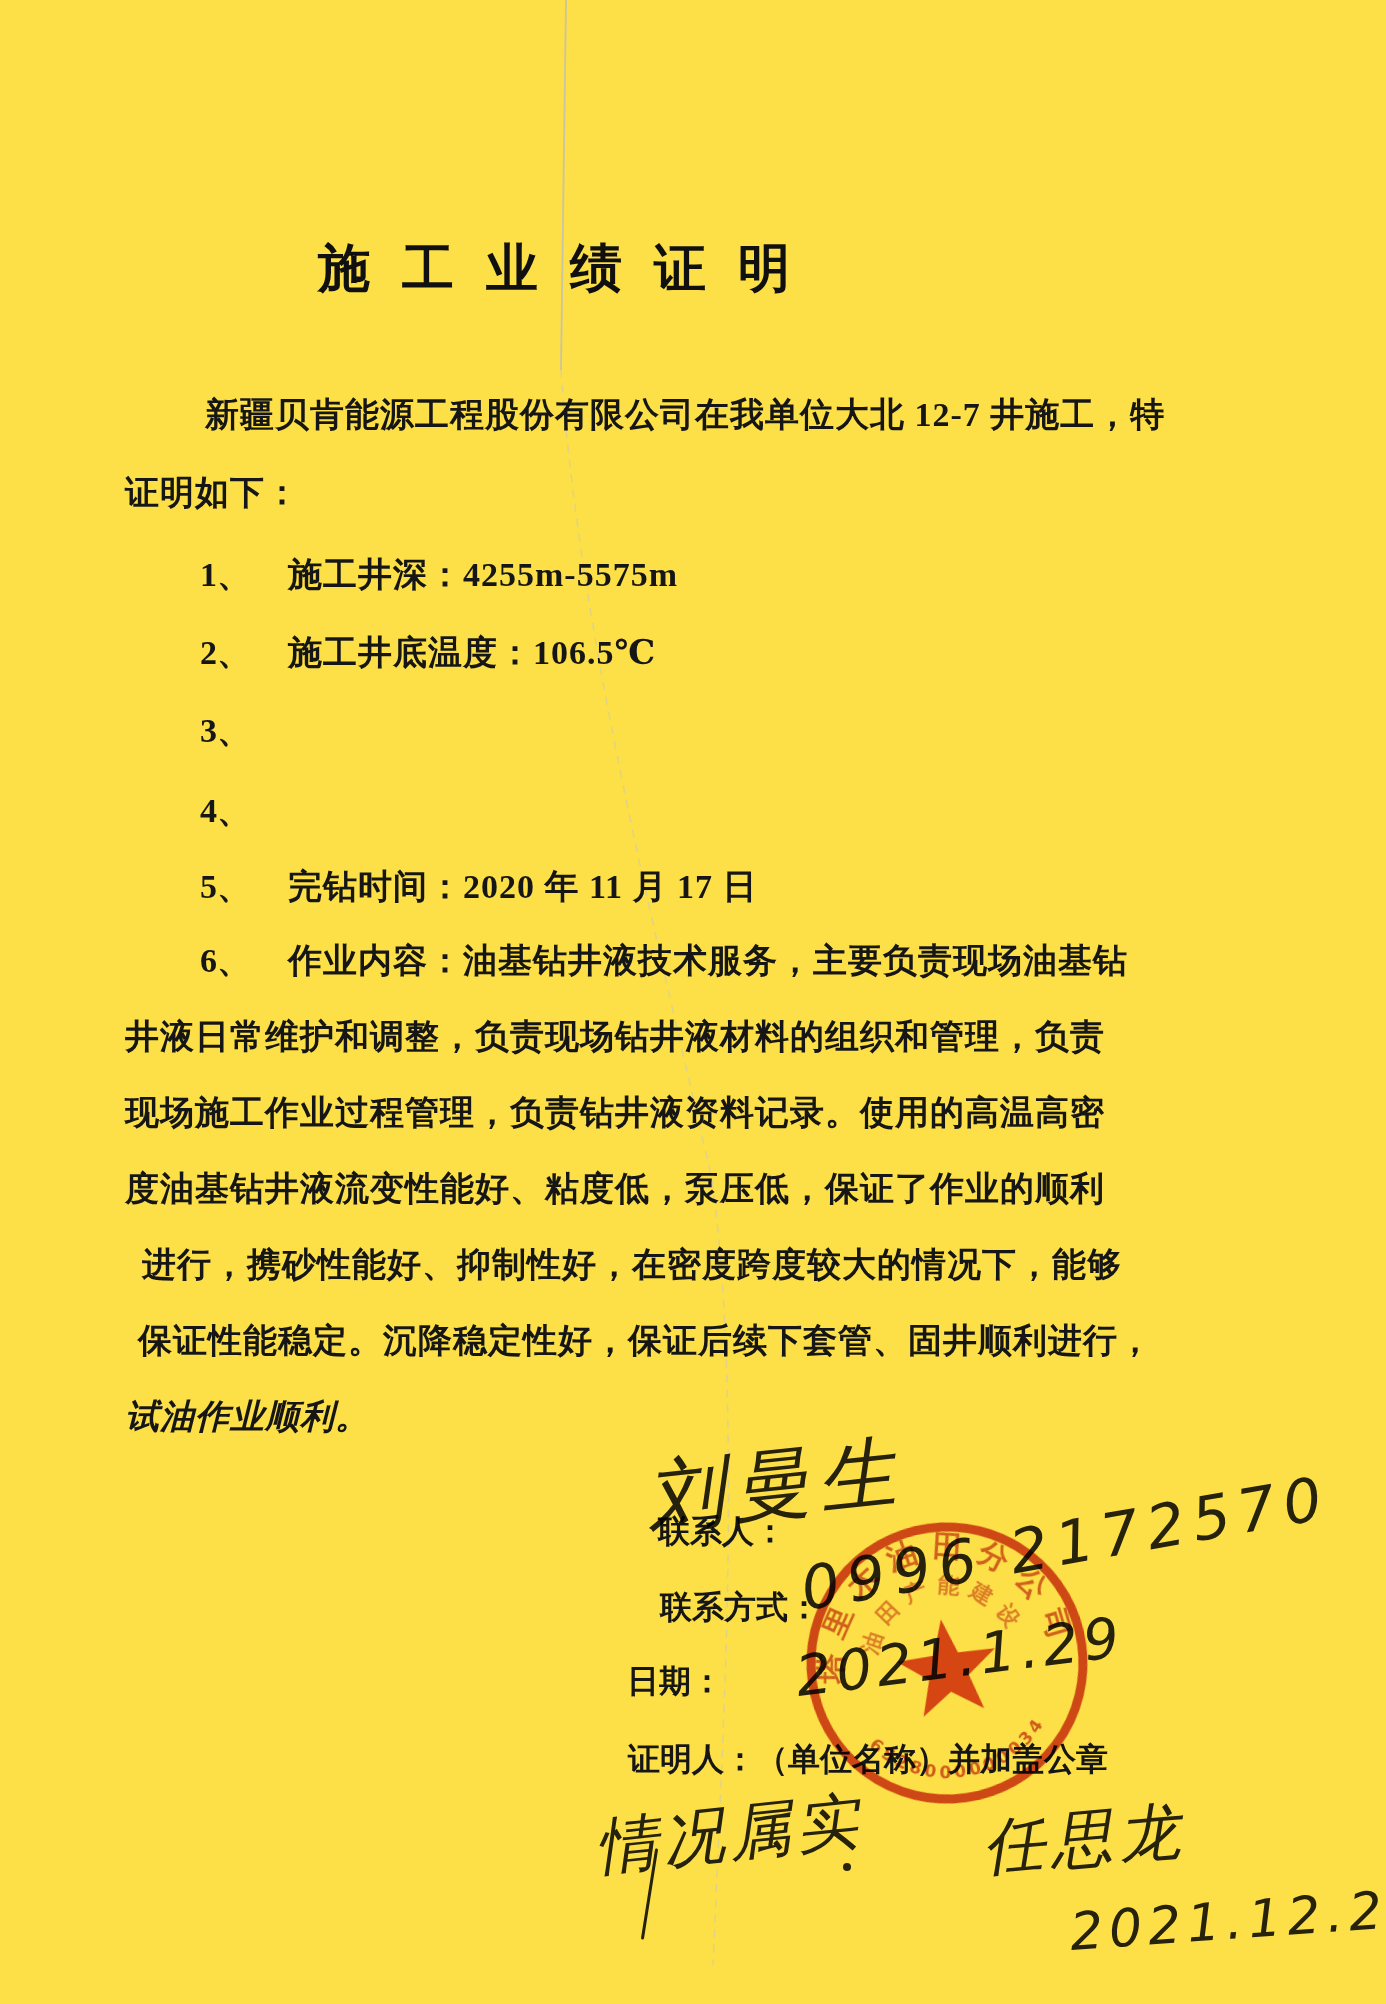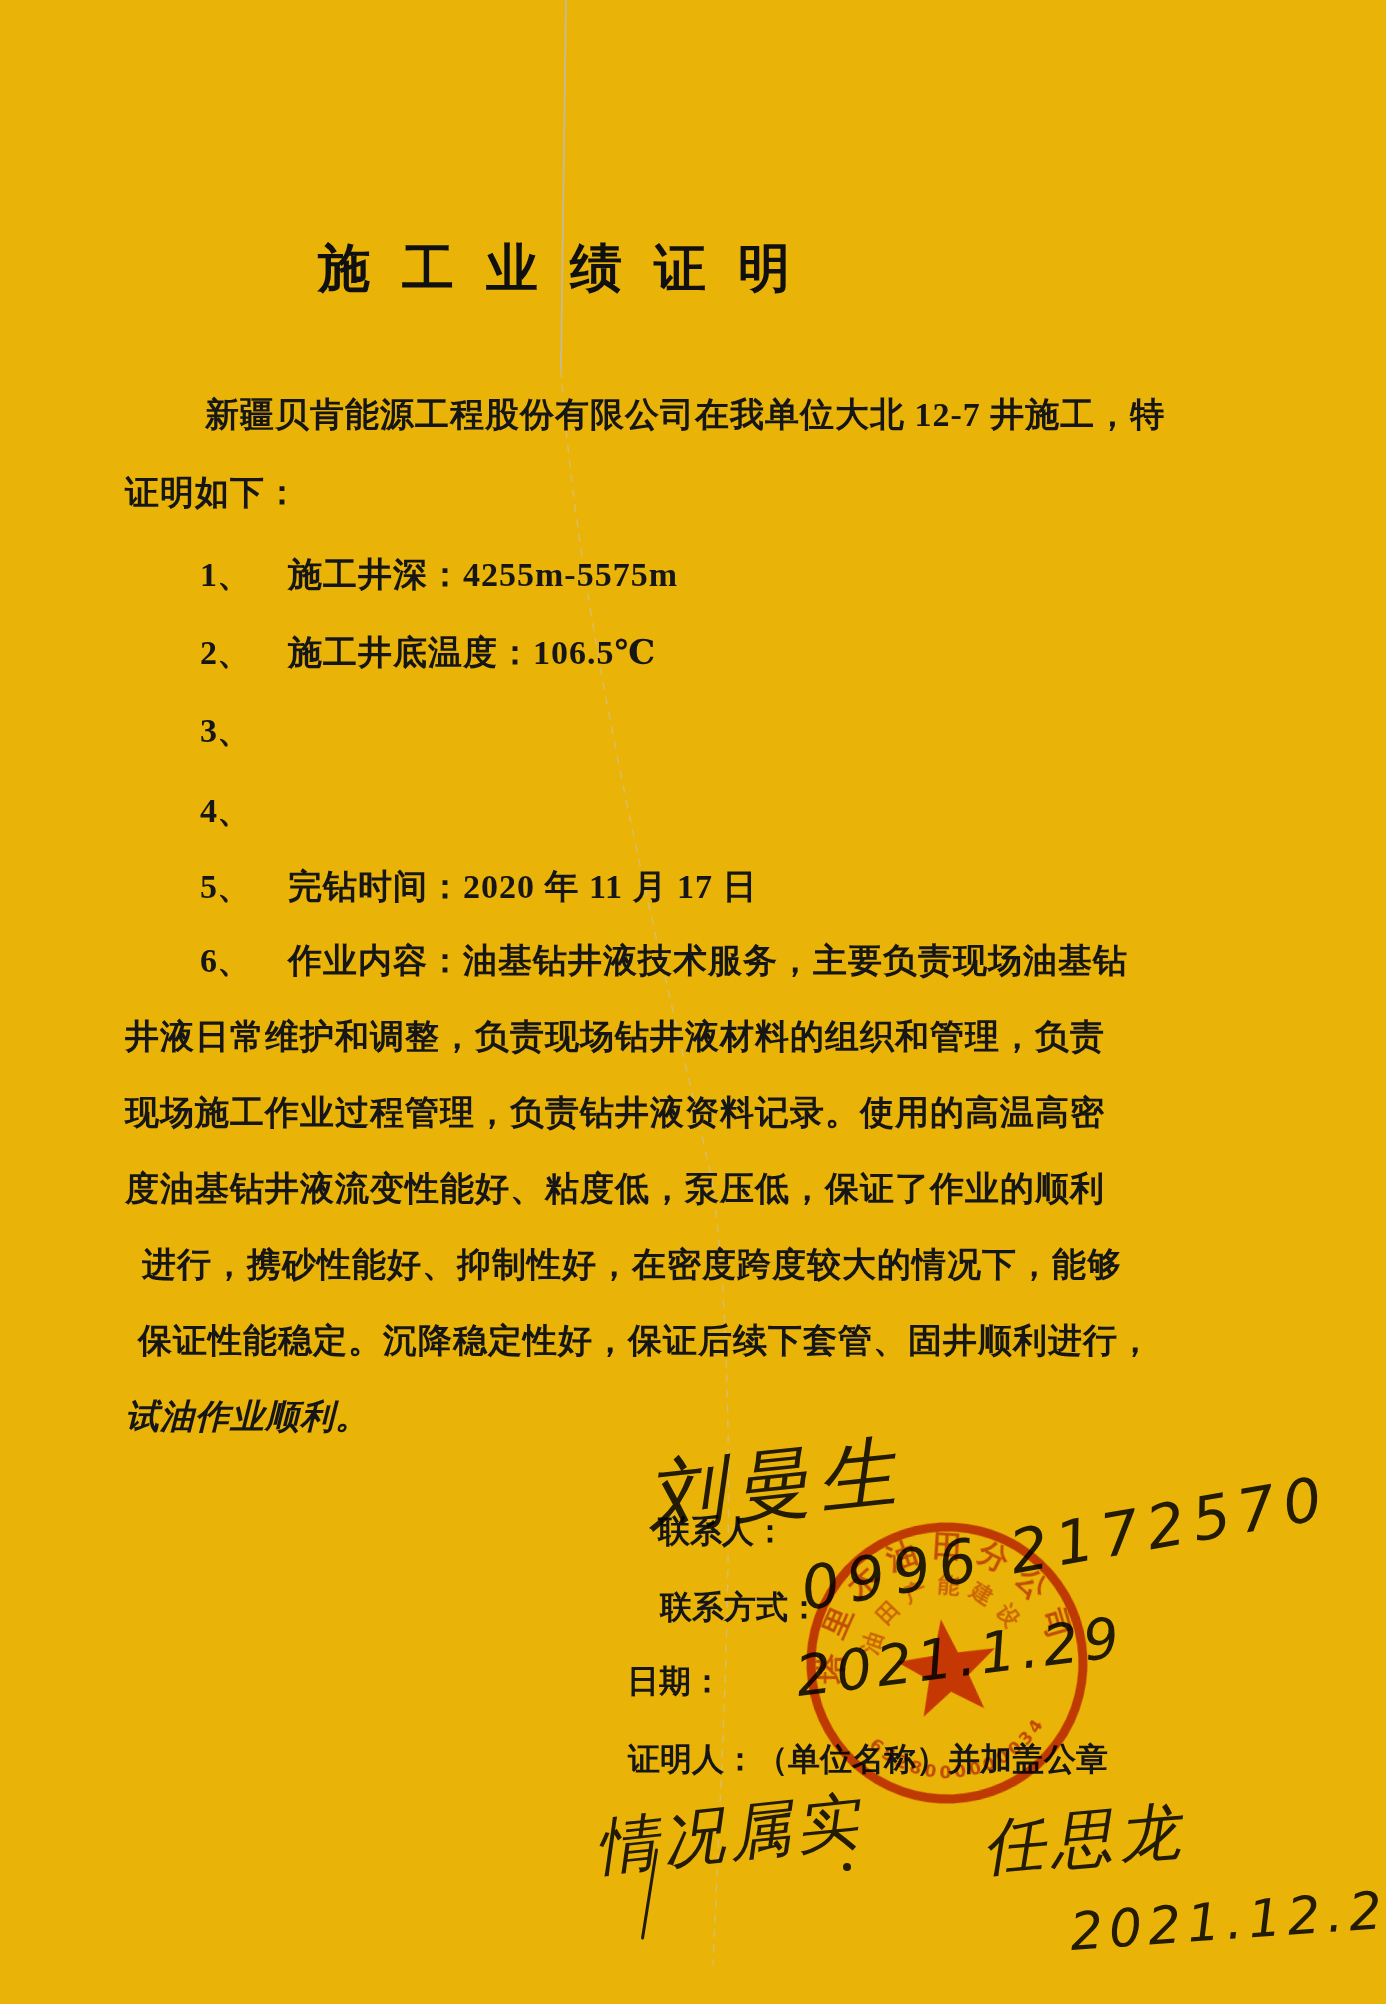--- a/index.html
+++ b/index.html
@@ -1,18 +1,18 @@
 <!DOCTYPE html>
 <html><head>
 <meta charset="utf-8">
 <style>
   html,body{margin:0;padding:0;background:#9a9a9a;}
   .page{
     position:relative;width:1386px;height:2004px;margin:0 auto;
-    background:#eab308;overflow:hidden;
+    background:#fde047;overflow:hidden;
     font-family:"Liberation Serif","DejaVu Serif",serif;color:#161616;
   }
   .title{
     position:absolute;top:234px;left:0;width:1140px;text-align:center;
     font-family:"Liberation Sans","DejaVu Sans",sans-serif;
     font-size:52px;font-weight:700;letter-spacing:32px;color:#101010;
     white-space:nowrap;
   }
   .line{position:absolute;font-size:34px;font-weight:600;white-space:nowrap;letter-spacing:1px;}
   .sup{font-size:22px;vertical-align:super;}

